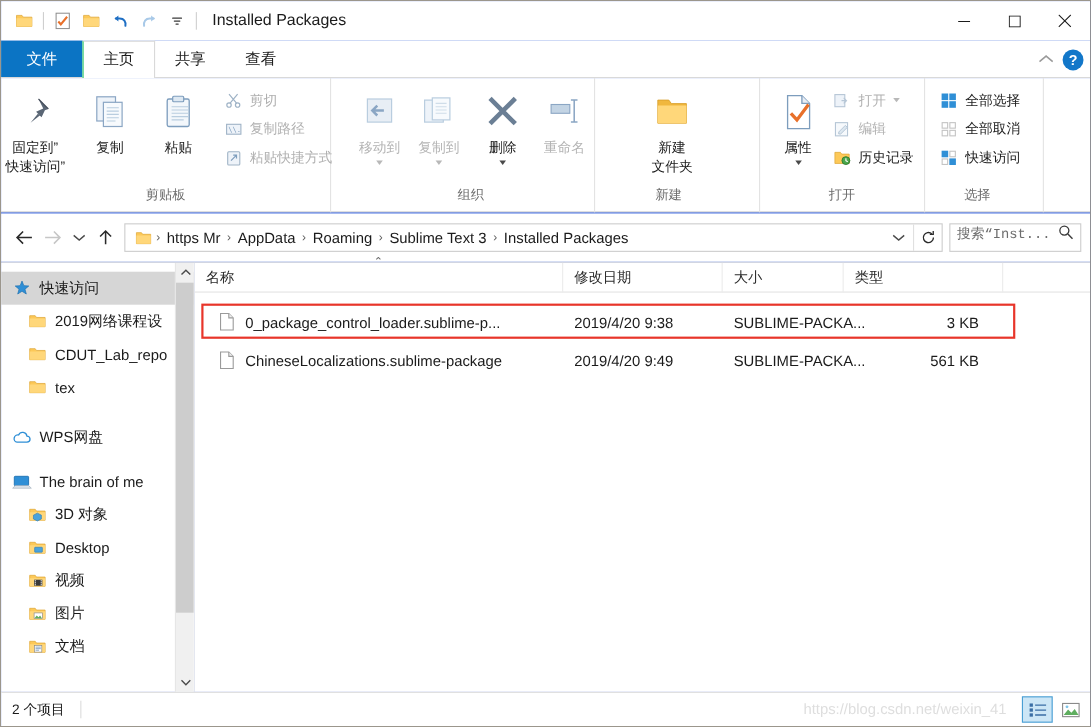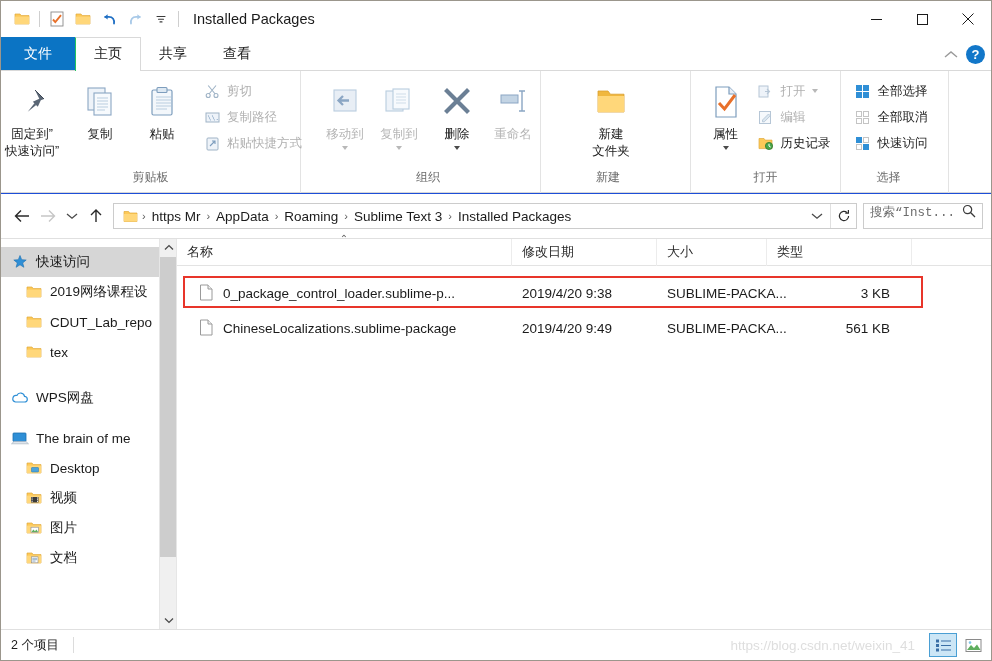--- a/index.html
+++ b/index.html
@@ -650,20 +650,30 @@
         <div class="nav-item root" style="margin-top:10px">
           <span class="nav-ico">
             <svg width="18" height="15" viewBox="0 0 18 15">
                 <rect x="2" y="2" width="13" height="8.5" rx=".8" fill="#2f8fd6" stroke="#1b6fb0" stroke-width=".8"></rect>
                 <path d="M0.5 12.8h17L15 10.5H3z" fill="#dfe6ed" stroke="#aab6c2" stroke-width=".7"></path>
               </svg>
           </span>
           <span>The brain of me</span>
         </div>
 
+        <div class="nav-item">
+          <span class="nav-ico">
+            <svg width="16" height="14" viewBox="0 0 16 14">
+                <path d="M1 2h5l1.2 1.6H15V12H1z" fill="#fdc958" stroke="#e0a93c" stroke-width=".7"></path>
+                <path d="M1 4.6h14V12H1z" fill="#ffd77a"></path>
+                <path d="M8 5.5l3.6 1.8v3.5L8 12.6 4.4 10.8V7.3z" fill="#4aa3dd" stroke="#2f7fb5" stroke-width=".6"></path>
+              </svg>
+          </span>
+          <span>3D 对象</span>
+        </div>
 
         <div class="nav-item">
           <span class="nav-ico">
             <svg width="16" height="14" viewBox="0 0 16 14">
                 <path d="M1 2h5l1.2 1.6H15V12H1z" fill="#fdc958" stroke="#e0a93c" stroke-width=".7"></path>
                 <path d="M1 4.6h14V12H1z" fill="#ffd77a"></path>
                 <rect x="5.5" y="6.5" width="7" height="4.5" rx=".5" fill="#4aa3dd" stroke="#2f7fb5" stroke-width=".6"></rect>
               </svg>
           </span>
           <span>Desktop</span>

